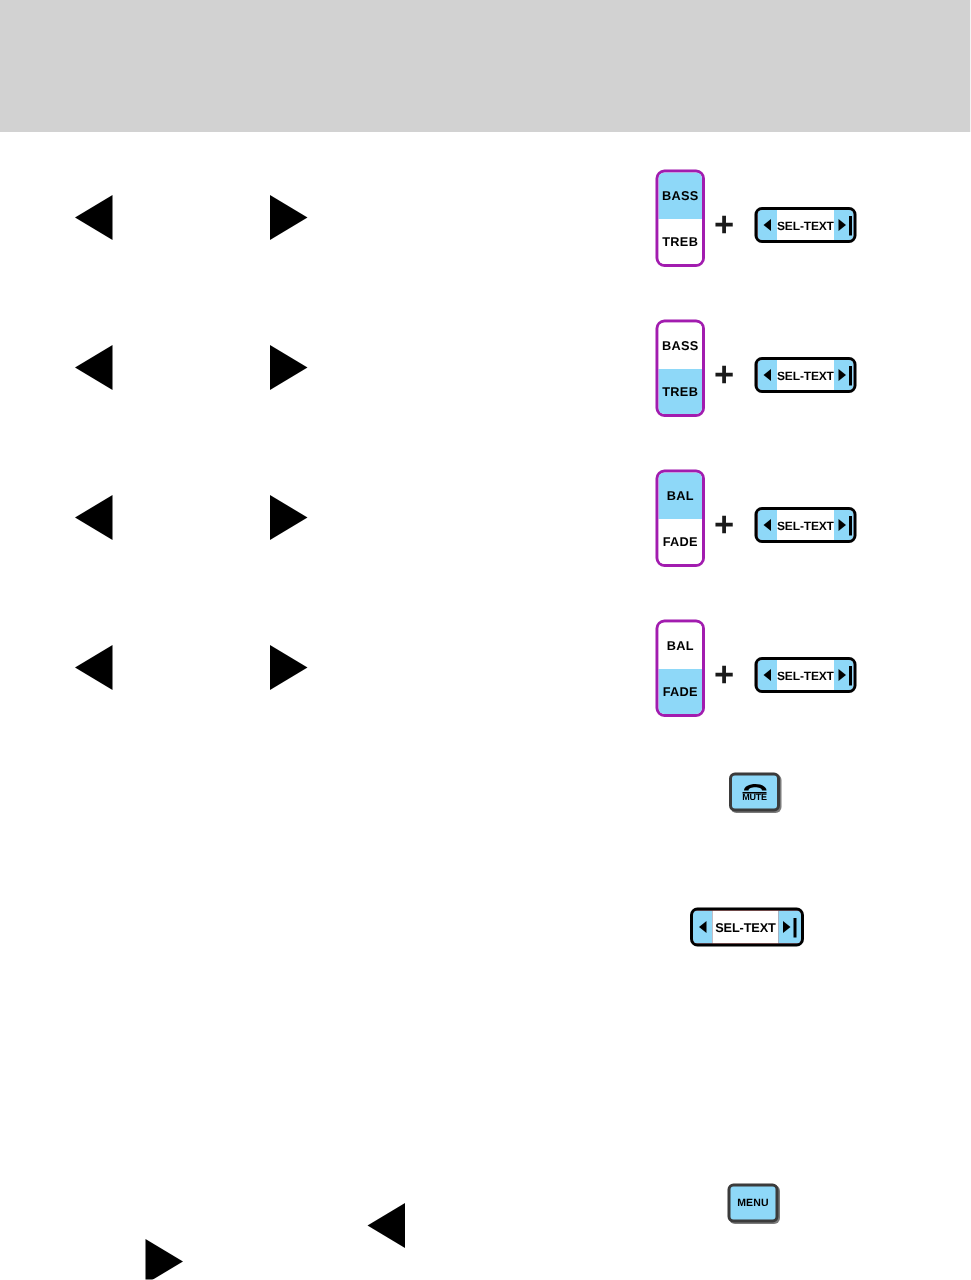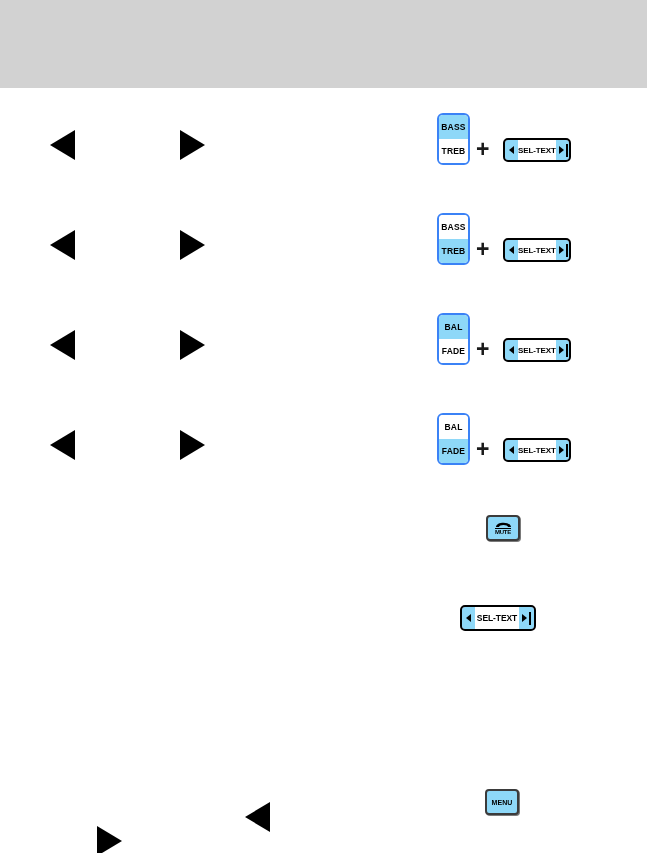--- a/index.html
+++ b/index.html
@@ -38,22 +38,22 @@
     border-right: 25px solid #000000;
   }
   .arrow.right {
     border-left: 25px solid #000000;
   }
 
   
   .rocker {
     position: absolute;
     width: 33px;
-    height: 52px;
-    border: 2px solid #3b82f6;
+    height: 65px;
+    border: 2px solid #a21caf;
     border-radius: 6px;
     background: #ffffff;
     overflow: hidden;
     box-sizing: border-box;
   }
   .rocker .half {
     height: 50%;
     display: flex;
     align-items: center;
     justify-content: center;

